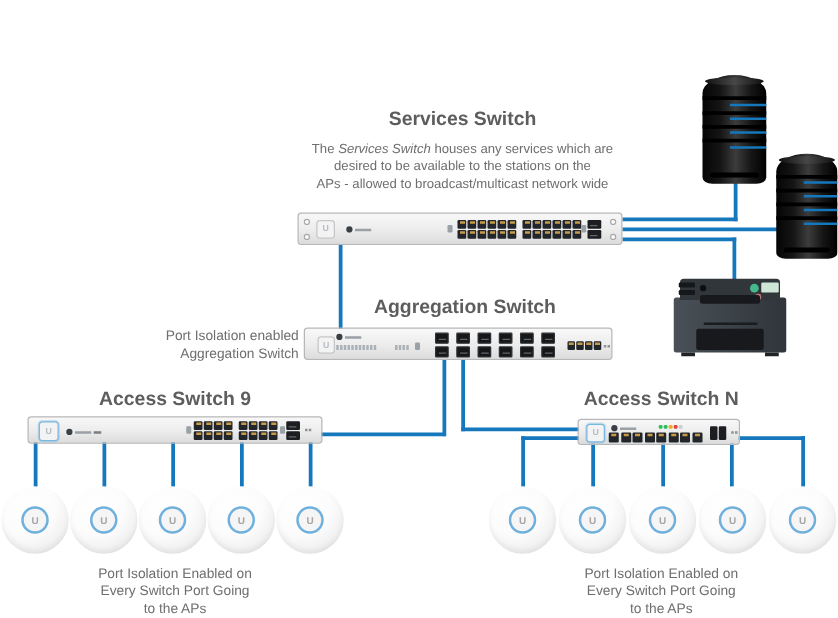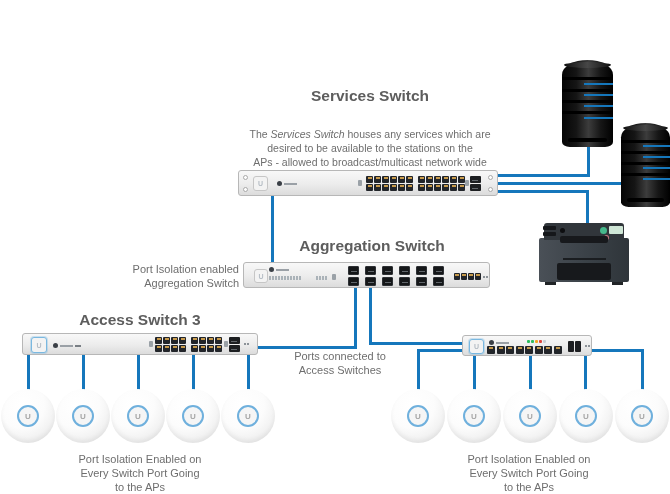--- a/index.html
+++ b/index.html
@@ -8,21 +8,21 @@
   .canvas{position:relative; width:670px; height:494px; background:#ffffff; overflow:hidden;}
 
   
   .title{position:absolute; left:340px; top:5px; transform:translateX(-50%);
          font-size:17.5px; font-weight:700; color:#4c4c4c; text-align:center;
          line-height:1.32; white-space:pre-line; z-index:3;}
   .heading{position:absolute; transform:translateX(-50%); font-size:15.5px; font-weight:700;
            color:#5d5d5d; white-space:nowrap; z-index:3;}
   .lbl{position:absolute; font-size:11px; color:#6e6e6e; line-height:1.28;
        white-space:pre-line; z-index:3;}
-  .desc{position:absolute; left:370px; top:128px; transform:translateX(-50%); width:290px;
+  .desc{position:absolute; left:370px; top:113px; transform:translateX(-50%); width:290px;
         font-size:10.5px; color:#6e6e6e; text-align:center; line-height:1.32;
         white-space:pre-line; z-index:3;}
   .right{text-align:right; transform:translateX(-100%);}
   .center{text-align:center; transform:translateX(-50%);}
 
   
   .line{position:absolute; background:var(--line); z-index:1;}
 
   
   .dev{position:absolute; z-index:2;}
@@ -247,21 +247,21 @@
             <span class="portS"></span>
           </div>
         </div>
       <div class="dots" style="left:239px; top:13px;">
           <i></i>
           <i></i>
         </div>
     </div>
   </div>
 
-  <div class="heading" style="left:140px; top:311px;">Access Switch 3</div>
+  <div class="heading" style="left:140px; top:311px;">Access Switch 9</div>
   <div class="dev" style="left:22px; top:333px; width:236px; height:22px;">
     <div class="shell">
       <div class="sqbtn blue" style="left:8px; top:3px; width:16px; height:16px;">U</div>
       <div class="logo" style="left:30px; top:9px;">
           <span class="dot"></span>
           <span class="bar"></span>
           <span class="bar2"></span>
         </div>
       <span class="miniglyph" style="left:126px; top:7px;"></span>
       <div class="pgrid" style="left:132px; top:3px;">
@@ -297,20 +297,21 @@
             <span class="sfp"></span>
           </div>
         </div>
       <div class="dots" style="left:221px; top:9px;">
           <i></i>
           <i></i>
         </div>
     </div>
   </div>
 
+  <div class="heading" style="left:529px; top:311px;">Access Switch N</div>
   <div class="dev" style="left:462px; top:335px; width:130px; height:21px;">
     <div class="shell">
       <div class="sqbtn blue" style="left:6px; top:3px; width:15px; height:15px;">U</div>
       <div class="logo" style="left:26px; top:4px;">
           <span class="dot"></span>
           <span class="bar"></span>
         </div>
       <div class="ledstrip" style="left:64px; top:4px;">
           <i style="background:#2dbe60"></i>
           <i style="background:#2dbe60"></i>
@@ -377,22 +378,20 @@
     <span class="pr-green" style="left:61px; top:4px;"></span>
     <span class="pr-screen" style="left:70px; top:3px;"></span>
     <span class="pr-pink" style="left:65px; top:12px;"></span>
     <div class="pr-out"></div>
     <div class="pr-line"></div>
     <div class="pr-tray"></div>
     <span class="pr-foot" style="left:6px;"></span>
     <span class="pr-foot" style="left:73px;"></span>
   </div>
 
-  <div class="lbl center" style="left:340px; top:349px; width:130px;">Ports connected to
-Access Switches</div>
   <div class="lbl center" style="left:140px; top:452px; width:150px;">Port Isolation Enabled on
 Every Switch Port Going
 to the APs</div>
   <div class="lbl center" style="left:529px; top:452px; width:150px;">Port Isolation Enabled on
 Every Switch Port Going
 to the APs</div>
 
   <div class="ap-row" style="left:1px; top:389px; gap:1px;">
       <div class="ap">
         <div class="ap-ring">U</div>

